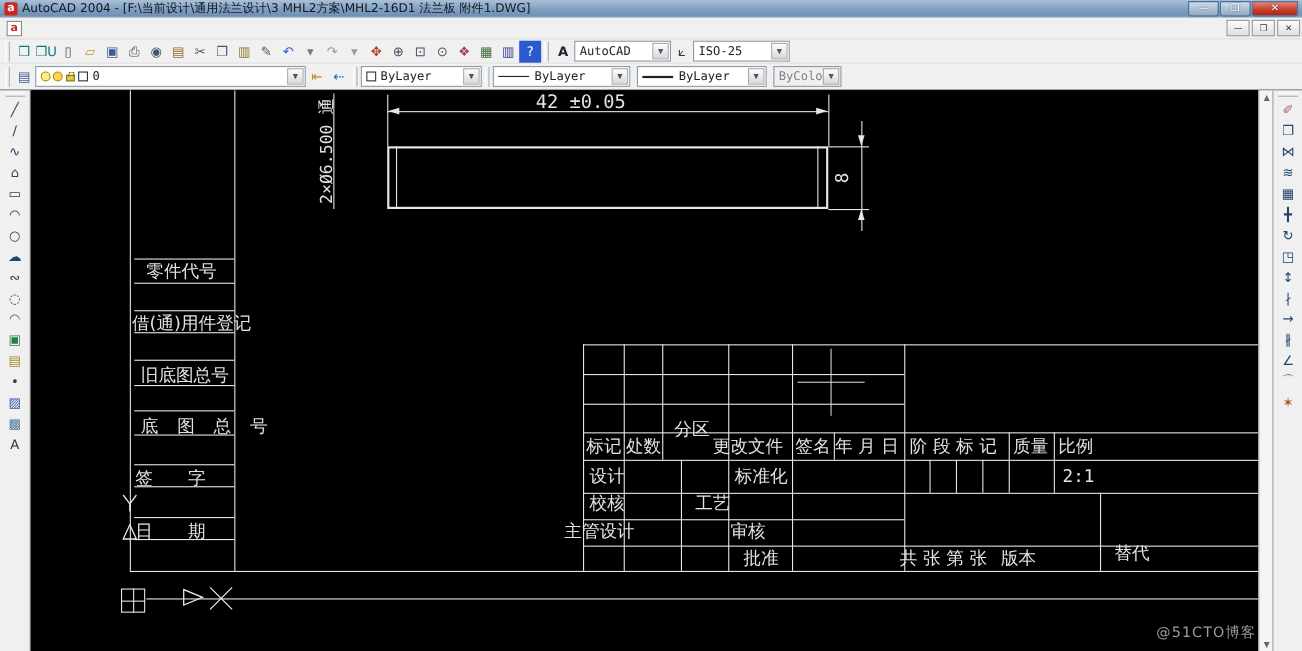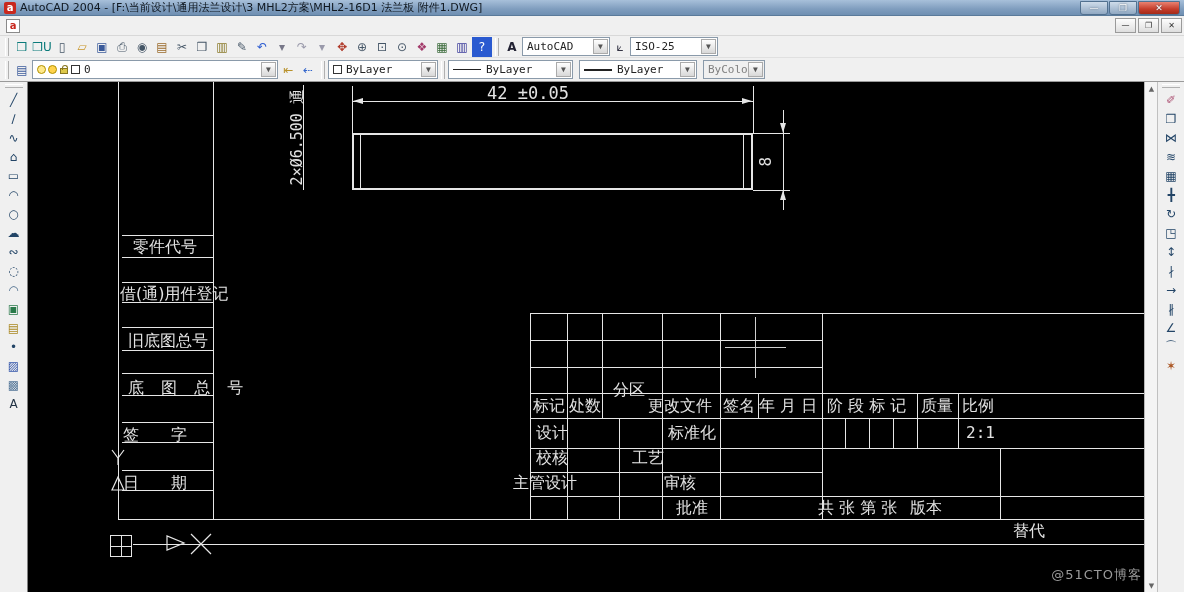--- a/index.html
+++ b/index.html
@@ -219,21 +219,21 @@
     <div class="cadtext" style="left:508px;top:342px">设计</div>
     <div class="cadtext" style="left:640px;top:342px">标准化</div>
     <div class="cadtext cadnum" style="left:938px;top:342px">2:1</div>
     <div class="cadtext" style="left:508px;top:367px">校核</div>
     <div class="cadtext" style="left:604px;top:367px">工艺</div>
     <div class="cadtext" style="left:485px;top:392px">主管设计</div>
     <div class="cadtext" style="left:636px;top:392px">审核</div>
     <div class="cadtext" style="left:648px;top:417px">批准</div>
     <div class="cadtext" style="left:790px;top:417px">共    张 第    张</div>
     <div class="cadtext" style="left:882px;top:417px">版本</div>
-    <div class="cadtext" style="left:985px;top:440px">替代</div>
+    <div class="cadtext" style="left:985px;top:412px">替代</div>
 
     <div class="cadline" style="left:82px;top:453px;width:22px;height:1px;background:none;border:1px solid #e6e6e6;height:22px"></div>
     <svg class="marksvg" style="left:83px;top:367px" width="14" height="16">
       <path d="M1 1 L7 9 L13 1 M7 9 L7 16" stroke="#e6e6e6" stroke-width="1.2" fill="none"></path>
     </svg>
     <svg class="marksvg" style="left:83px;top:394px" width="14" height="15">
       <polygon points="7,1 13,14 1,14" stroke="#e6e6e6" stroke-width="1.2" fill="none"></polygon>
     </svg>
     <svg class="marksvg" style="left:138px;top:453px" width="20" height="16">
       <polygon points="1,1 1,15 18,8" stroke="#e6e6e6" stroke-width="1.2" fill="none"></polygon>

